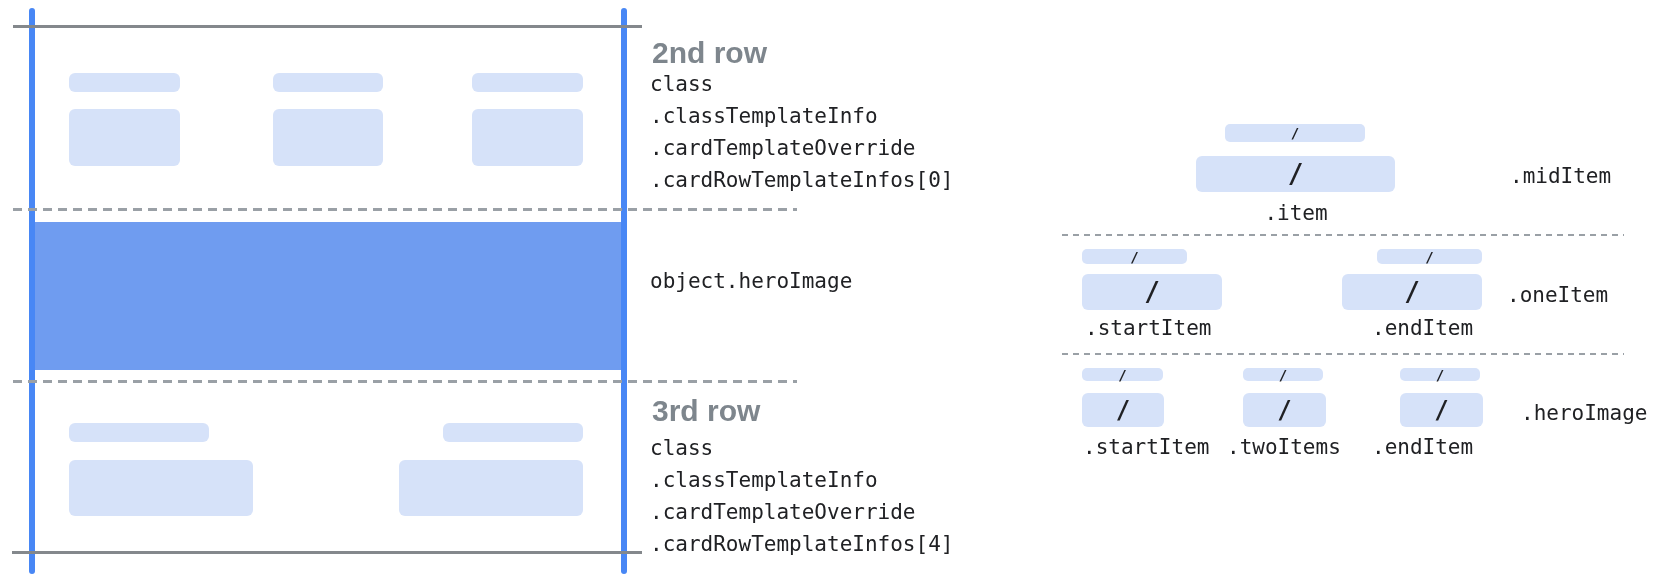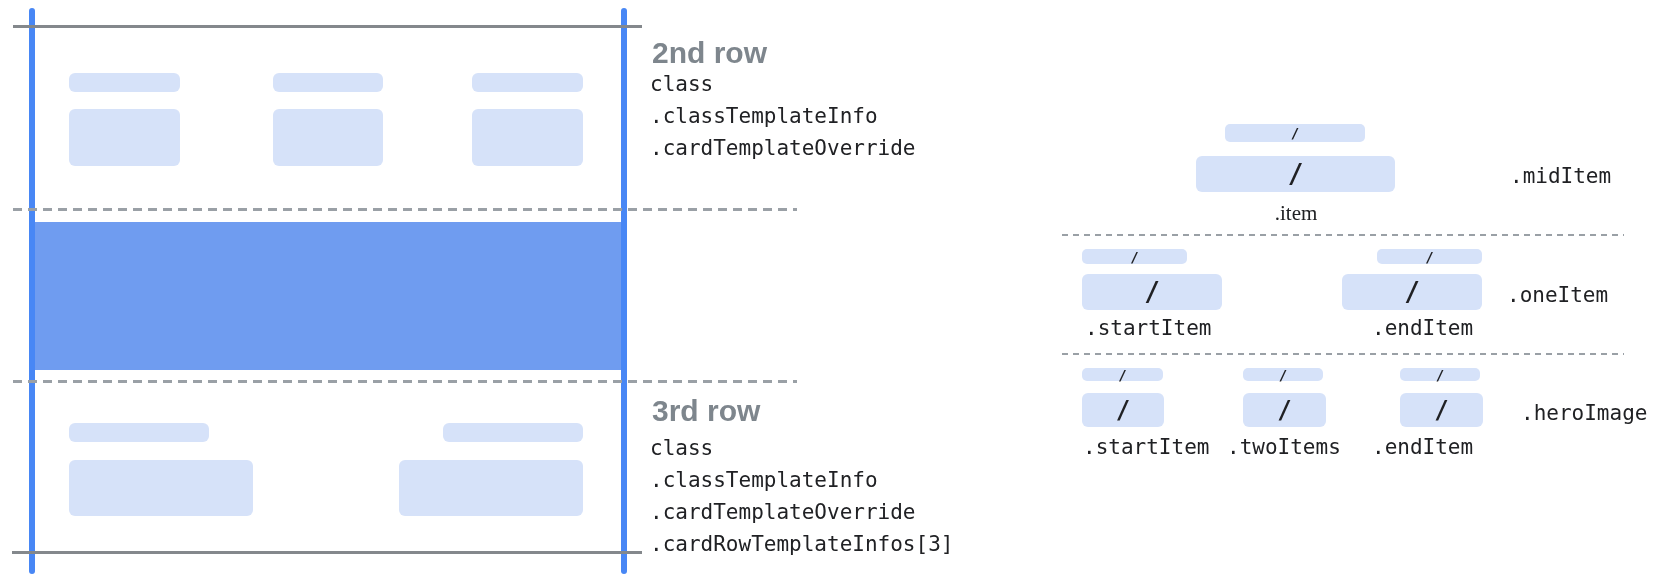--- a/index.html
+++ b/index.html
@@ -19,21 +19,21 @@
          display:flex;align-items:center;justify-content:center;}
   .ph-bx{position:absolute;background:#d6e2f9;border-radius:6px;
          display:flex;align-items:center;justify-content:center;}
   .sl-s{font-size:14px;font-weight:600;color:#202124;line-height:1;}
   .sl-b{font-size:26px;font-weight:700;color:#202124;line-height:1;}
   
   .h{position:absolute;font-family:"Liberation Sans","DejaVu Sans",sans-serif;
      font-weight:bold;font-size:30px;color:#7e868d;white-space:nowrap;}
   .code{position:absolute;font-size:21px;line-height:32px;color:#202124;white-space:nowrap;}
   .lbl{position:absolute;font-size:21px;color:#202124;white-space:nowrap;}
-  .lbl-c{transform:translateX(-50%);font-family:Liberation Serif, serif;}
+  .lbl-c{transform:translateX(-50%);}
 </style>
 </head>
 <body>
 
 <div class="canvas">
 
   <div>
     <div class="hero" style="left:32px;top:222px;width:594px;height:148px"></div>
 
     <div class="vline" style="left:29px"></div>
@@ -55,31 +55,33 @@
     <div class="ph" style="left:69px;top:460px;width:184px;height:56px"></div>
     <div class="ph" style="left:399px;top:460px;width:184px;height:56px"></div>
   </div>
 
   <div>
     <div class="h" style="left:652px;top:36px">2nd row</div>
     <div class="code" style="left:650px;top:68px">
       <div>class</div>
       <div>.classTemplateInfo</div>
       <div>.cardTemplateOverride</div>
+      <div>.cardRowTemplateInfos[0]</div>
     </div>
 
     <div class="code" style="left:650px;top:265px">
+      <div>object.heroImage</div>
     </div>
 
     <div class="h" style="left:652px;top:394px">3rd row</div>
     <div class="code" style="left:650px;top:432px">
       <div>class</div>
       <div>.classTemplateInfo</div>
       <div>.cardTemplateOverride</div>
-      <div>.cardRowTemplateInfos[3]</div>
+      <div>.cardRowTemplateInfos[4]</div>
     </div>
   </div>
 
   <div>
 
     <div class="ph-sm" style="left:1225px;top:124px;width:140px;height:18px">
       <span class="sl-s">/</span>
     </div>
     <div class="ph-bx" style="left:1196px;top:156px;width:199px;height:36px">
       <span class="sl-b">/</span>

